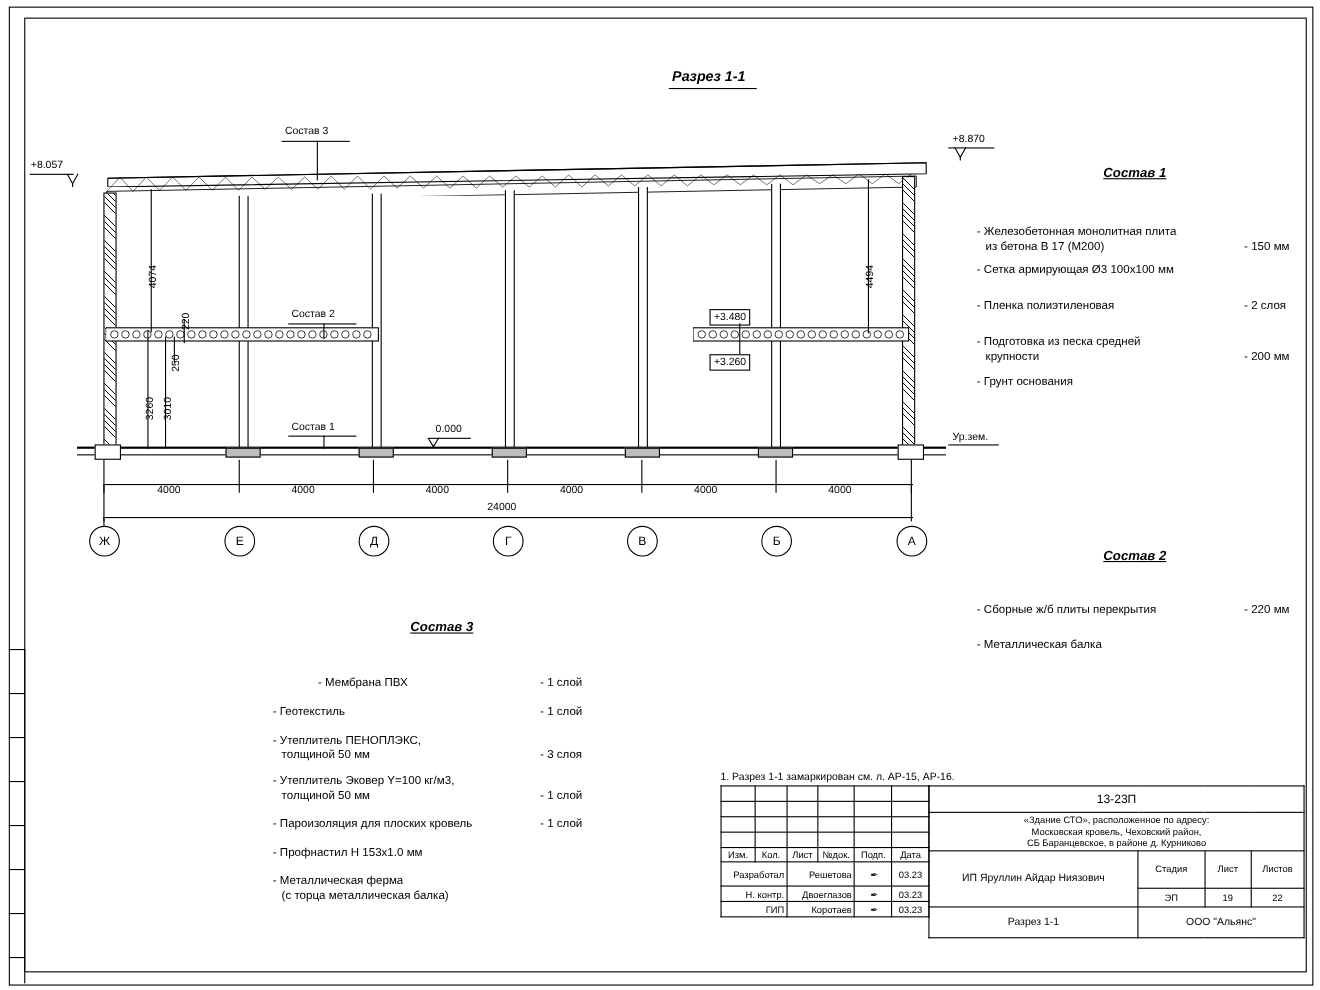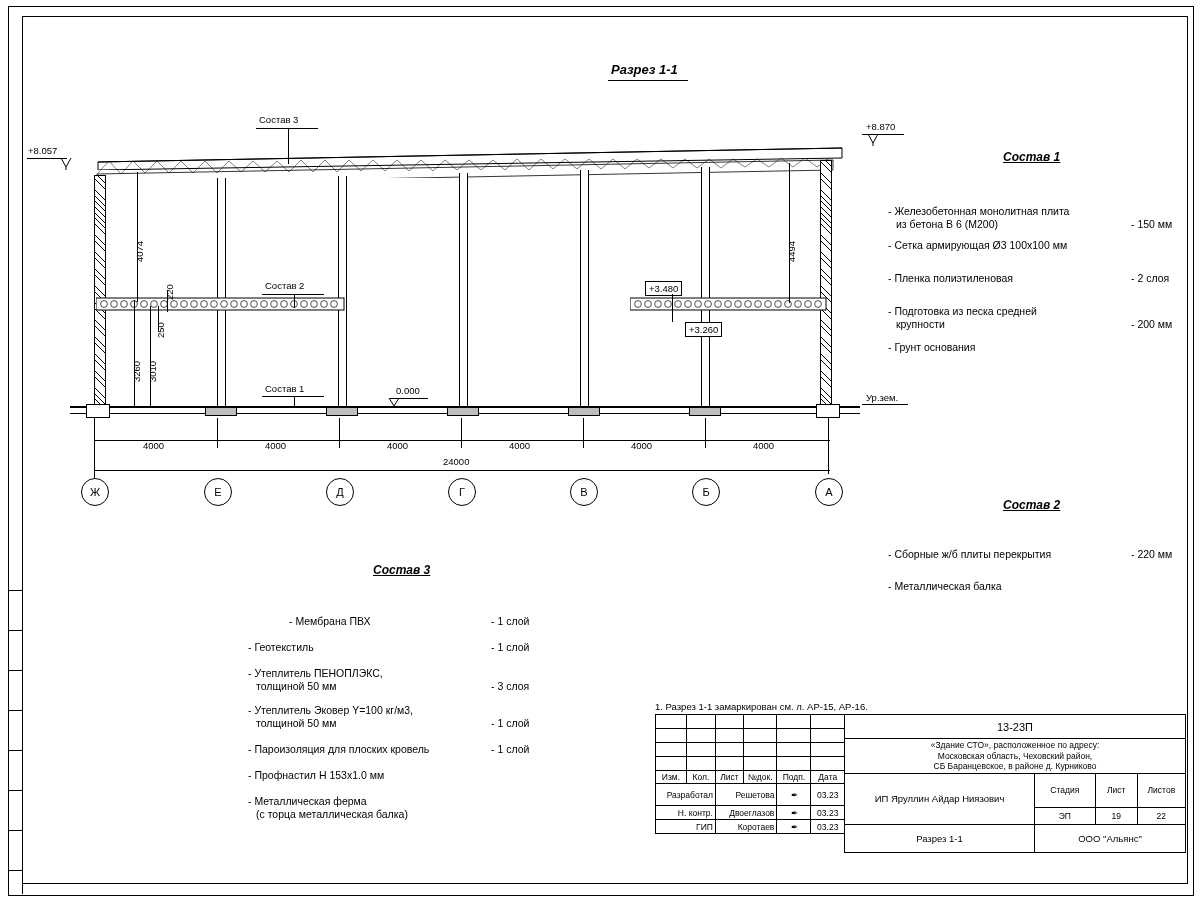--- a/index.html
+++ b/index.html
@@ -220,21 +220,21 @@
     </svg>
 
   <div class="t-sm" style="left:866px;top:121px;">+8.870</div>
   <div class="ln hln" style="left:862px;top:134px;width:42px;"></div>
   <svg class="abs" style="left:867px;top:133px;width:12px;height:14px;">
       <polyline points="1,1 6,10 11,1" fill="none" stroke="#000"></polyline>
       <line x1="6" y1="10" x2="6" y2="13" stroke="#000"></line>
     </svg>
 
   <div class="lvlbox" style="left:645px;top:281px;">+3.480</div>
-  <div class="lvlbox" style="left:645px;top:322px;margin-left:40px;">+3.260</div>
+  <div class="lvlbox" style="left:645px;top:322px;">+3.260</div>
   <div class="ln vln" style="left:672px;top:294px;height:28px;"></div>
 
   <div class="t-sm" style="left:396px;top:385px;">0.000</div>
   <div class="ln hln" style="left:390px;top:398px;width:38px;"></div>
   <svg class="abs" style="left:388px;top:397px;width:12px;height:12px;">
       <polyline points="1,1 6,9 11,1" fill="none" stroke="#000"></polyline>
     </svg>
 
   <div class="t-sm" style="left:866px;top:392px;">Ур.зем.</div>
   <div class="ln hln" style="left:862px;top:404px;width:46px;"></div>
@@ -297,21 +297,21 @@
   <div class="circmark" style="left:448px;top:478px;">Г</div>
   <div class="circmark" style="left:570px;top:478px;">В</div>
   <div class="circmark" style="left:692px;top:478px;">Б</div>
   <div class="circmark" style="left:815px;top:478px;">А</div>
 
   <div class="abs" style="left:888px;top:150px;width:300px;">
     <div class="spec-title" style="position:absolute;left:115px;top:0;">Состав 1</div>
     <div style="position:absolute;left:0;top:55px;width:300px;">
       <div class="spec-row" style="height:34px;">
         <span style="position:absolute;left:0;top:0;">- Железобетонная  монолитная плита</span>
-        <span style="position:absolute;left:8px;top:13px;">из бетона В 6 (М200)</span>
+        <span style="position:absolute;left:8px;top:13px;">из бетона В 17 (М200)</span>
         <span style="position:absolute;left:243px;top:13px;">- 150 мм</span>
       </div>
       <div class="spec-row" style="height:33px;">
         <span style="position:absolute;left:0;top:0;">- Сетка армирующая Ø3 100х100 мм</span>
       </div>
       <div class="spec-row" style="height:33px;text-align:right;">
         <span style="position:absolute;left:0;top:0;">- Пленка полиэтиленовая</span>
         <span style="position:absolute;left:243px;top:0;">- 2 слоя</span>
       </div>
       <div class="spec-row" style="height:36px;">
@@ -441,21 +441,21 @@
       </table>
 
     <table class="tb" style="left:189px;top:0;width:342px;">
       <tbody>
           <tr style="height:24px;">
         <td colspan="4" style="font-size:11px;">13-23П</td>
       </tr>
       <tr style="height:33px;">
         <td colspan="4" style="line-height:1.25;">
           <div>«Здание СТО», расположенное по адресу:</div>
-          <div>Московская область, Чеховский район,</div>
+          <div>Московская кровель, Чеховский район,</div>
           <div>СБ Баранцевское, в районе д. Курниково</div>
         </td>
       </tr>
       <tr style="height:34px;">
         <td rowspan="2" style="width:180px;font-size:9.5px;">ИП Яруллин Айдар Ниязович</td>
         <td style="width:54px;">Стадия</td>
         <td style="width:36px;">Лист</td>
         <td style="width:42px;">Листов</td>
       </tr>
       <tr style="height:17px;">

